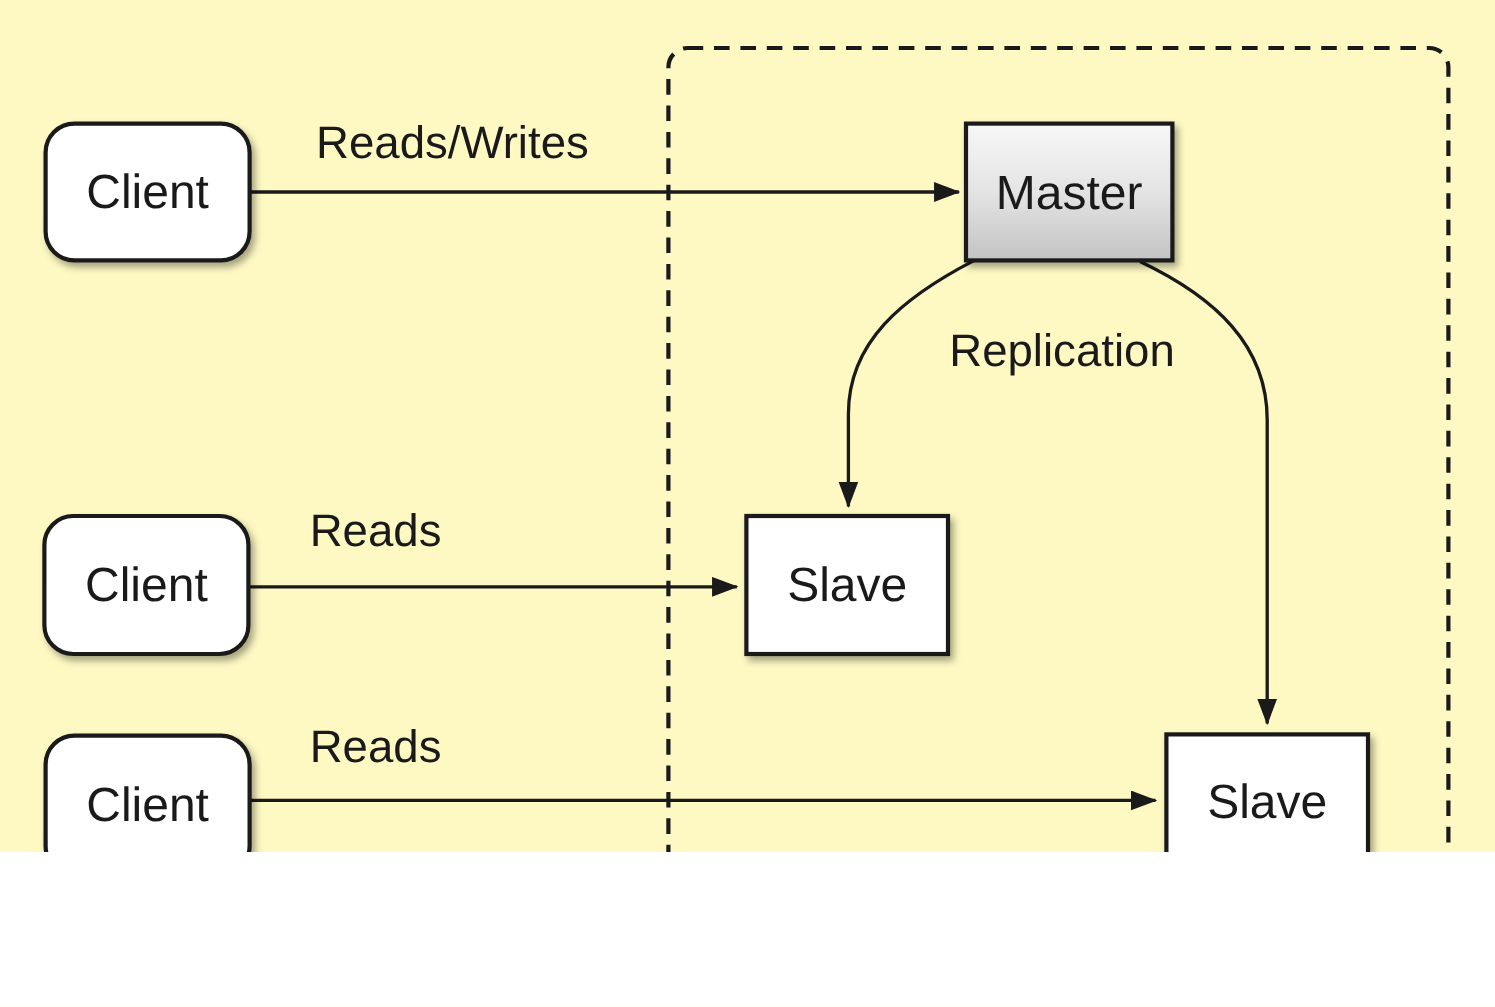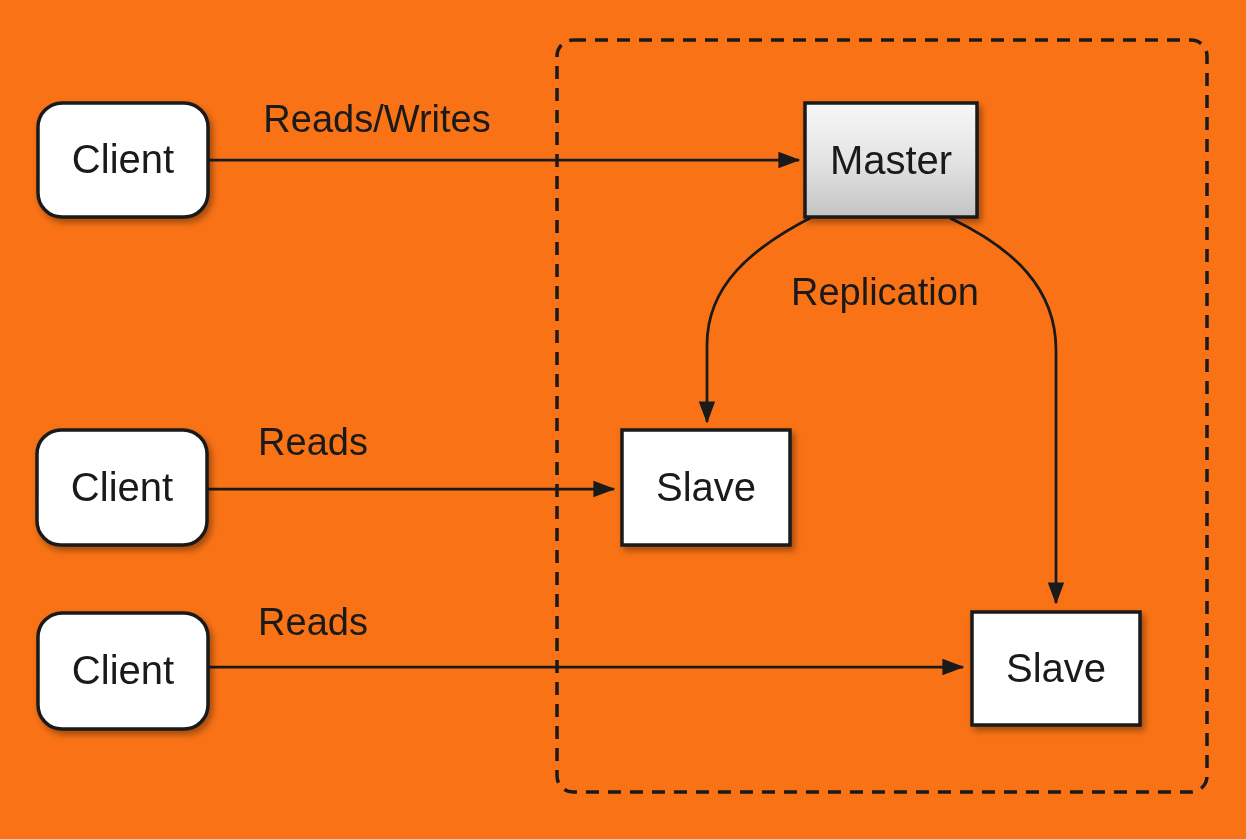--- a/index.html
+++ b/index.html
@@ -4,22 +4,22 @@
 <style>
   html, body {
     margin: 0;
     padding: 0;
     background: #ffffff;
     font-family: "Liberation Sans", sans-serif;
   }
   .canvas {
     position: relative;
     width: 1246px;
-    height: 839px;
-    background: #f97316;
+    height: 710px;
+    background: #fef9c3;
     overflow: hidden;
   }
   svg { display: block; }
   .node-shadow { filter: drop-shadow(3px 4px 3px rgba(0,0,0,0.35)); }
   text {
     font-family: "Liberation Sans", sans-serif;
     font-size: 40px;
     text-anchor: middle;
   }
   text.edge-label { font-size: 38px; }

